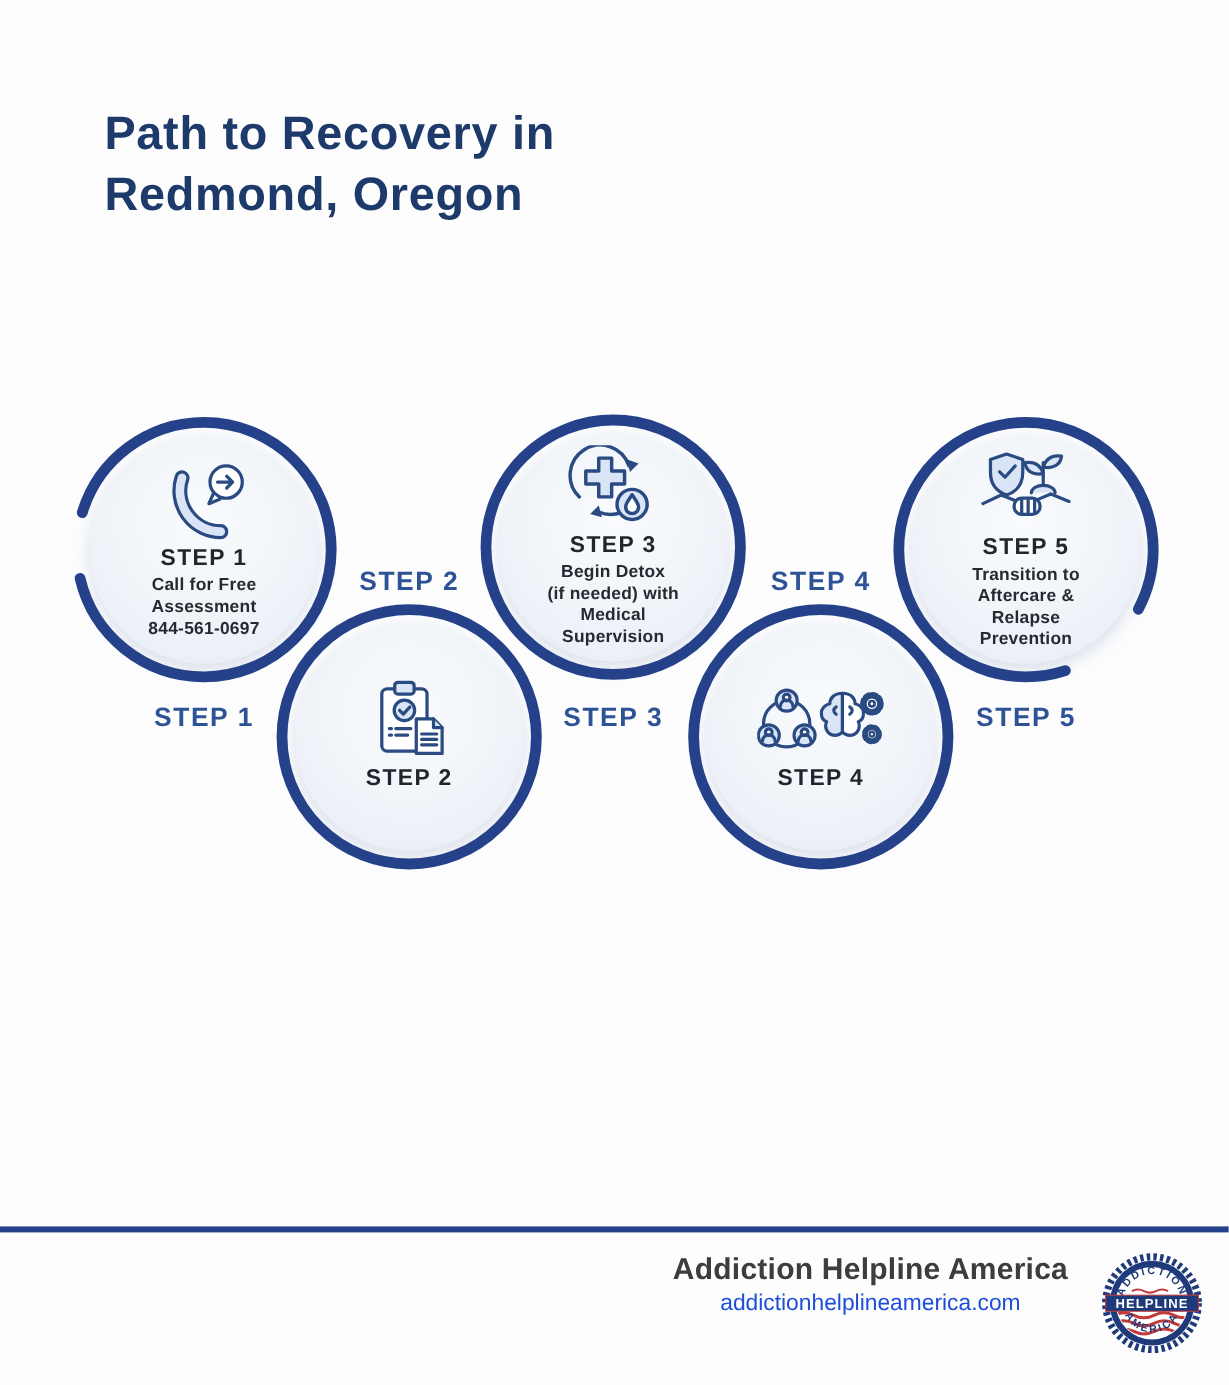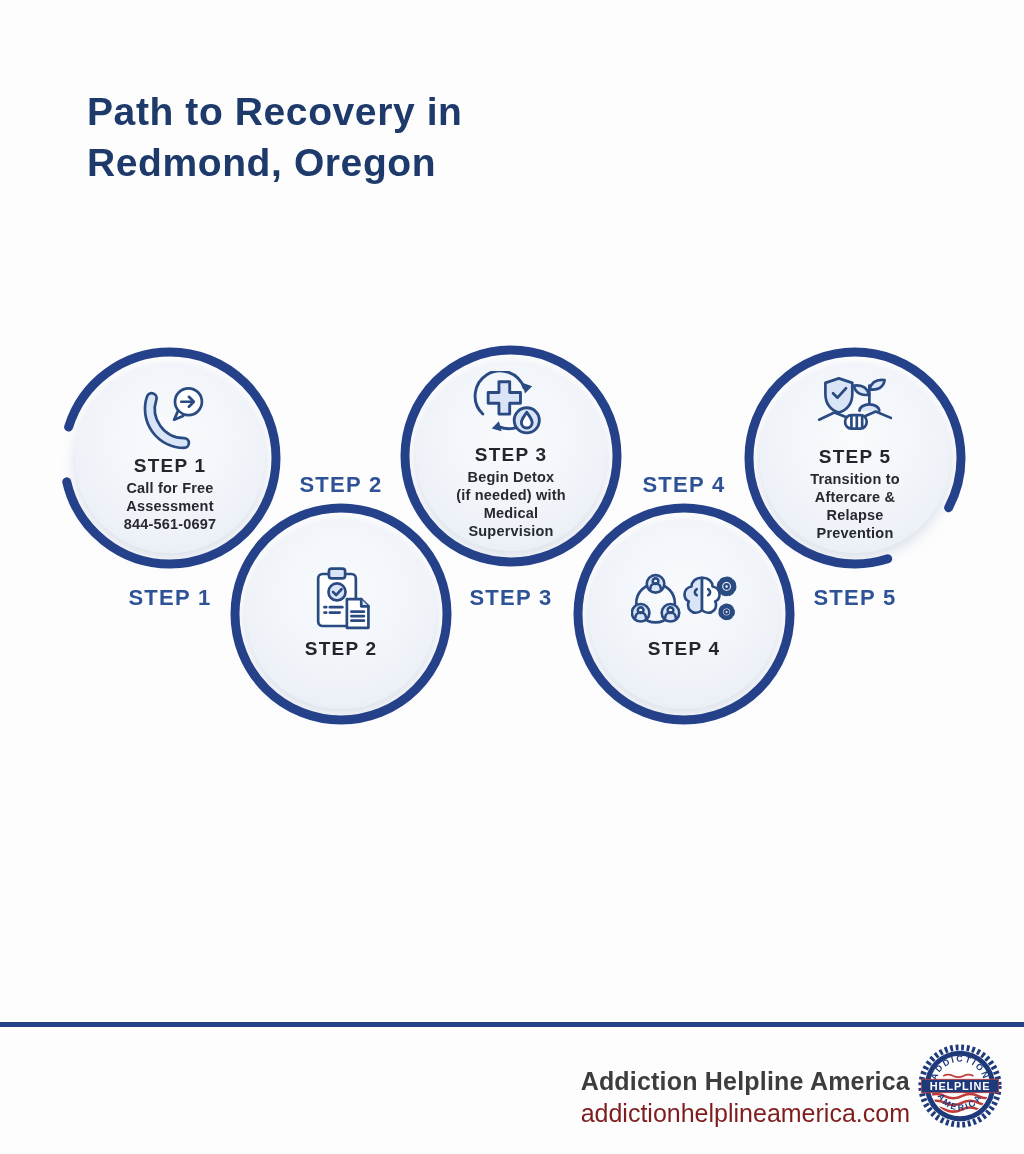--- a/index.html
+++ b/index.html
@@ -32,25 +32,25 @@
     position:absolute;width:190px;text-align:center;
     font-size:22px;font-weight:800;color:#2d5296;letter-spacing:1.3px;
   }
   .c1{left:75px;top:363px}  .c2{left:246px;top:519px}  .c3{left:416px;top:361px}
   .c4{left:589px;top:519px} .c5{left:760px;top:363px}
   .l1{left:75px;top:585px}  .l2{left:246px;top:472px}  .l3{left:416px;top:585px}
   .l4{left:589px;top:472px} .l5{left:760px;top:585px}
   .footer-rule{position:absolute;left:0;top:1022px;width:1024px;height:5px;background:#24418a}
   .footer{
     position:absolute;right:22px;top:1044px;
-    display:flex;align-items:flex-end;gap:8px;
+    display:flex;align-items:flex-start;gap:28px;
   }
   .footer-text{text-align:center}
   .brand{font-size:25px;font-weight:bold;color:#3d3d3d;letter-spacing:.2px}
-  .site{font-size:25px;color:#7f1d1d;margin-top:3px}
+  .site{font-size:19px;color:#1d4ed8;margin-top:3px}
 </style>
 </head>
 <body>
 
 <div class="canvas">
 
   <h1 class="title">Path to Recovery in
 Redmond, Oregon</h1>
 
   <svg class="track" width="1024" height="1154" viewBox="0 0 1024 1154">

